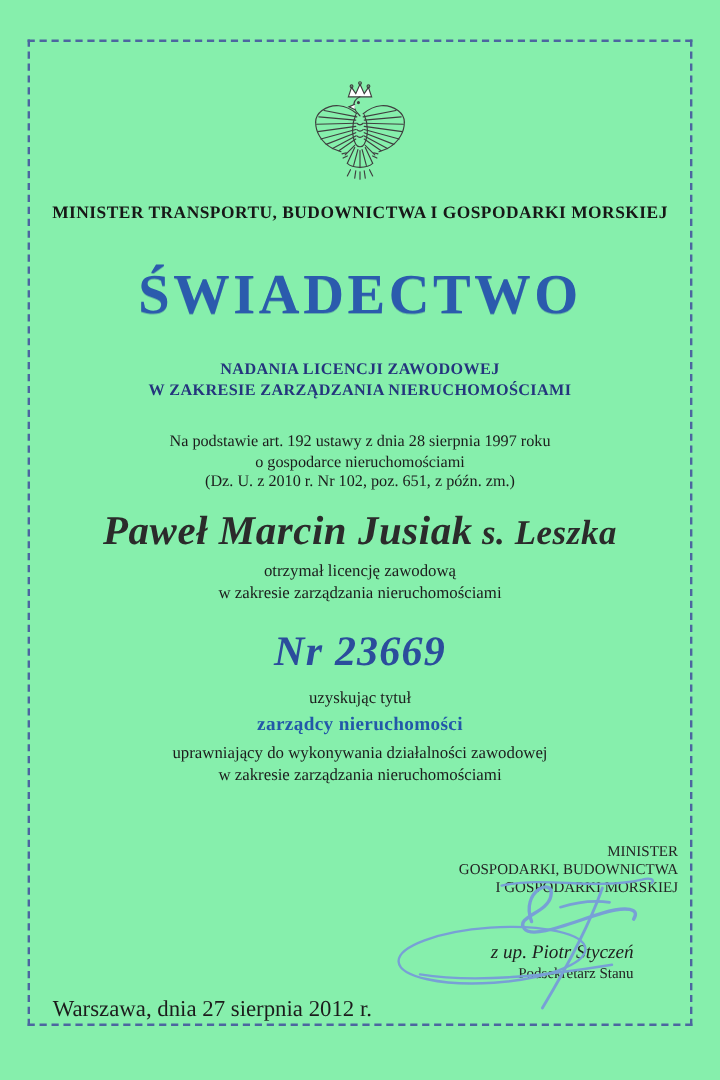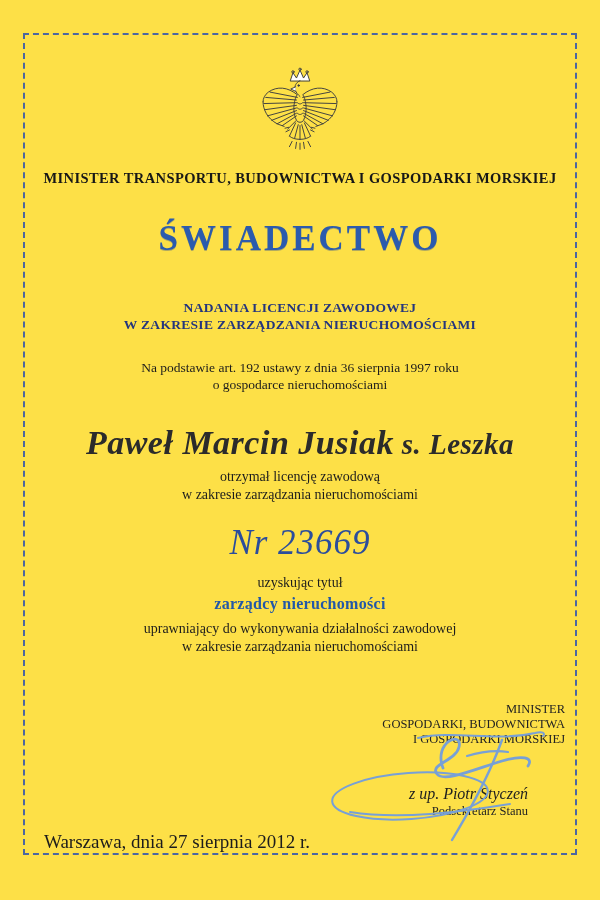--- a/index.html
+++ b/index.html
@@ -2,42 +2,42 @@
 <html lang="pl"><head>
 <meta charset="utf-8">
 <style>
   * { margin: 0; padding: 0; box-sizing: border-box; }
   html, body { background: #ffffff; }
   body { font-family: "Liberation Serif", serif; }
   .page {
     position: relative;
     width: 600px;
     height: 900px;
-    background: #fde047;
+    background: #86efac;
     overflow: hidden;
     color: #1e1e1e;
   }
   .frame {
     position: absolute;
     left: 23px; top: 33px;
     width: 554px; height: 822px;
     border: 2px dashed #4c66a0;
   }
   .abs { position: absolute; left: 0; width: 600px; text-align: center; }
 
   .eagle-wrap { position: absolute; left: 256px; top: 64px; width: 88px; height: 102px; }
   .eagle-wrap svg { width: 100%; height: 100%; }
 
   .ministry-line {
     top: 170px;
     font-size: 14.5px; font-weight: bold; letter-spacing: 0.4px; color: #171717;
   }
   .cert-title {
     top: 219px;
-    font-size: 35px; font-weight: bold; letter-spacing: 3px;
+    font-size: 47px; font-weight: bold; letter-spacing: 3px;
     color: #2b5bad;
     text-shadow: 0 1px 0 rgba(35,70,150,0.35);
   }
   .subtitle {
     top: 299px;
     font-size: 13.5px; font-weight: bold; color: #24357d;
     line-height: 17px; letter-spacing: 0.3px;
   }
   .legal {
     top: 360px;
@@ -48,21 +48,21 @@
     font-size: 34px; font-style: italic; font-weight: bold; color: #2b2b2b;
     letter-spacing: 0.5px;
   }
   .recipient .patronymic { font-size: 29px; font-weight: bold; font-style: italic; }
   .grant {
     top: 468px;
     font-size: 14px; line-height: 17.5px; color: #1c1c1c;
   }
   .license-number {
     top: 523px;
-    font-size: 35px; font-style: italic; font-weight: normal; color: #2b4d9c;
+    font-size: 35px; font-style: italic; font-weight: bold; color: #2b4d9c;
     letter-spacing: 1px;
   }
   .obtaining { top: 575px; font-size: 14px; color: #1c1c1c; }
   .prof-title {
     top: 595px;
     font-size: 16px; font-weight: bold; color: #2257a8; letter-spacing: 0.3px;
   }
   .entitle { top: 620px; font-size: 14px; line-height: 17.5px; color: #1c1c1c; }
 
   .office-block {
@@ -127,22 +127,23 @@
   <div class="abs ministry-line">MINISTER TRANSPORTU, BUDOWNICTWA I GOSPODARKI MORSKIEJ</div>
 
   <div class="abs cert-title">ŚWIADECTWO</div>
 
   <div class="abs subtitle">
     <div>NADANIA LICENCJI ZAWODOWEJ</div>
     <div>W ZAKRESIE ZARZĄDZANIA NIERUCHOMOŚCIAMI</div>
   </div>
 
   <div class="abs legal">
-    <div>Na podstawie art. 192 ustawy z dnia 36 sierpnia 1997 roku</div>
+    <div>Na podstawie art. 192 ustawy z dnia 28 sierpnia 1997 roku</div>
     <div>o gospodarce nieruchomościami</div>
+    <div>(Dz. U. z 2010 r. Nr 102, poz. 651, z późn. zm.)</div>
   </div>
 
   <div class="abs recipient">
     <span>Paweł Marcin Jusiak</span><span class="patronymic"> s. Leszka</span>
   </div>
 
   <div class="abs grant">
     <div>otrzymał licencję zawodową</div>
     <div>w zakresie zarządzania nieruchomościami</div>
   </div>

